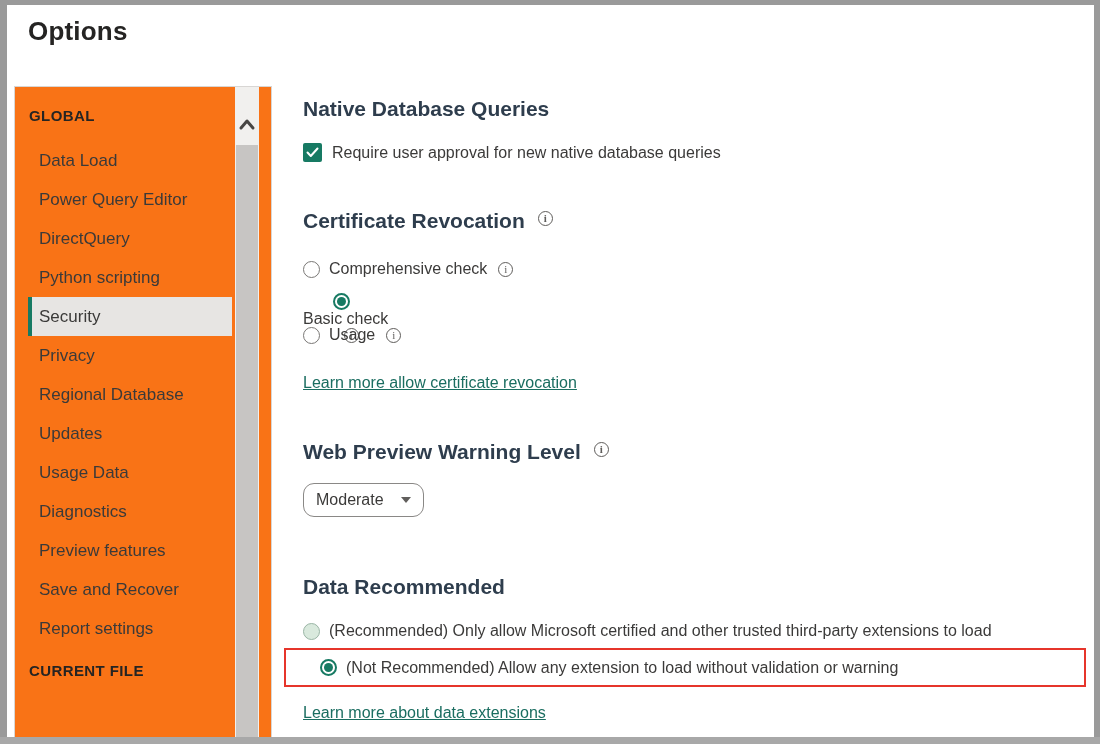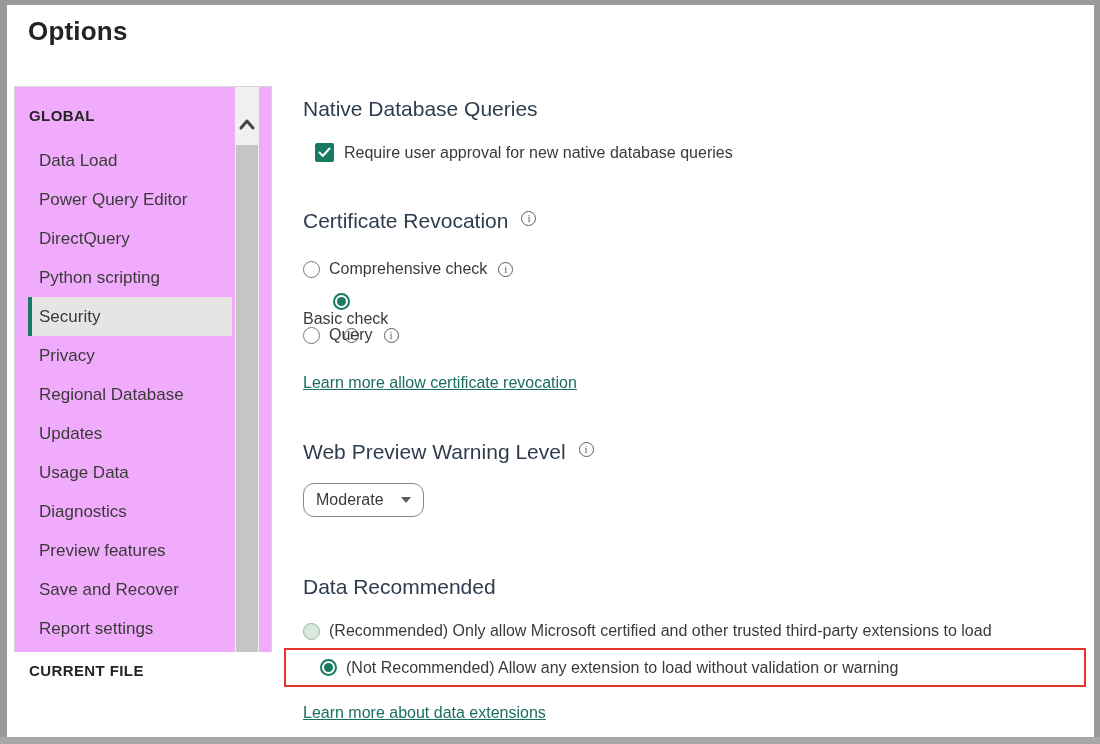--- a/index.html
+++ b/index.html
@@ -11,22 +11,22 @@
   #dialog {
     position:absolute; left:7px; top:5px; width:1087px; height:732px;
     background:#ffffff; overflow:hidden;
   }
   .dlg-title {
     position:absolute; left:21px; top:11px;
     font-size:26px; font-weight:700; color:#252423; letter-spacing:0.2px;
   }
   
   #sidebar {
-    position:absolute; left:7px; top:81px; width:258px; height:566px;
-    background:#f0abfc; border:1px solid #d8d6d4; border-bottom:none;
+    position:absolute; left:7px; top:81px; width:258px; height:651px;
+    background:#f97316; border:1px solid #d8d6d4; border-bottom:none;
   }
   .side-header {
     margin:20px 0 0 14px; font-size:15px; font-weight:700; color:#252423;
     letter-spacing:0.4px;
   }
   .nav-list { margin-top:17px; }
   .nav-item {
     height:39px; line-height:39px; margin-left:13px; width:204px;
     padding-left:11px; font-size:17px; color:#3b3a39; cursor:pointer;
     white-space:nowrap; overflow:hidden;
@@ -47,21 +47,21 @@
     position:absolute; top:30px; left:3px; width:18px; height:16px;
     cursor:pointer;
   }
   .scroll-thumb {
     position:absolute; top:58px; bottom:0; left:1px; width:22px;
     background:#c7c5c3; cursor:pointer;
   }
   
   .abs { position:absolute; }
   h2.section-h {
-    font-size:21px; font-weight:400; color:#2e3d4d; white-space:nowrap;text-align:center;
+    font-size:21px; font-weight:700; color:#2e3d4d; white-space:nowrap;text-align:center;
   }
   .row { display:flex; align-items:center; white-space:nowrap; }
   .opt-label { font-size:16px; color:#3b3a39; }
   
   .checkbox {
     width:19px; height:19px; background:#177a63; border-radius:2px;
     display:inline-flex; align-items:center; justify-content:center;
     margin-right:10px; flex:0 0 auto; cursor:pointer;
   }
   
@@ -148,21 +148,21 @@
           <svg width="18" height="16" viewBox="0 0 18 16">
             <polyline points="3,11 9,4 15,11" fill="none" stroke="#484644" stroke-width="3" stroke-linecap="round" stroke-linejoin="round"></polyline>
           </svg>
         </div>
         <div class="scroll-thumb"></div>
       </div>
     </div>
 
     <h2 class="section-h abs" style="left:296px; top:92px;">Native Database Queries</h2>
 
-    <div class="row abs" style="left:308px; top:138px;text-align:center;">
+    <div class="row abs" style="left:296px; top:138px;text-align:center;">
       <span class="checkbox">
         <svg width="13" height="11" viewBox="0 0 13 11">
           <polyline points="1.5,5.5 4.8,9 11.5,1.5" fill="none" stroke="#ffffff" stroke-width="2" stroke-linecap="round" stroke-linejoin="round"></polyline>
         </svg>
       </span>
       <span class="opt-label">Require user approval for new native database queries</span>
     </div>
 
     <h2 class="section-h abs" style="left:296px; top:204px;"><span>Certificate Revocation</span><span class="info"></span></h2>
 
@@ -171,21 +171,21 @@
       <span class="opt-label">Comprehensive check</span>
       <span class="info"></span>
     </div>
     <div class="row abs" style="left:296px; top:288px;flex-direction:column;">
       <span class="radio checked"></span>
       <span class="opt-label">Basic check</span>
       <span class="info"></span>
     </div>
     <div class="row abs" style="left:296px; top:321px;">
       <span class="radio"></span>
-      <span class="opt-label">Query</span>
+      <span class="opt-label">Usage</span>
       <span class="info"></span>
     </div>
 
     <a class="learn-link abs" style="left:296px; top:369px;">Learn more allow certificate revocation</a>
 
     <h2 class="section-h abs" style="left:296px; top:435px;"><span>Web Preview Warning Level</span><span class="info"></span></h2>
 
     <div class="dropdown abs" style="left:296px; top:478px;">
       <span class="dropdown-value">Moderate</span>
       <span class="caret-down"></span>

